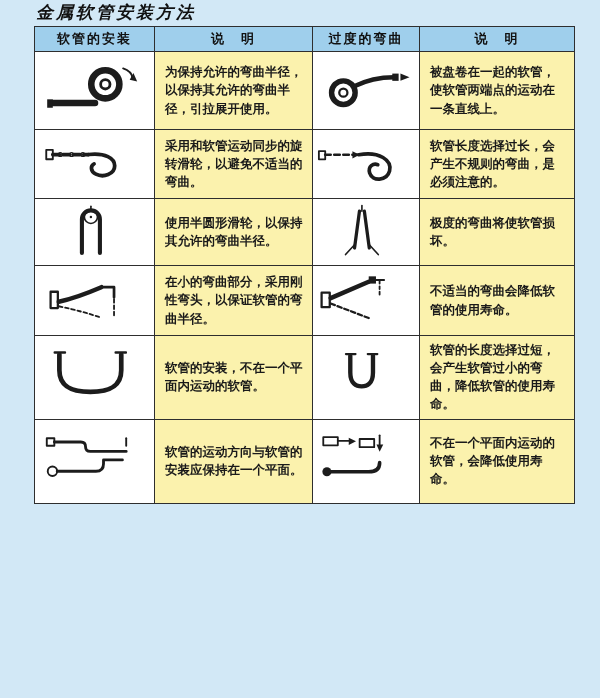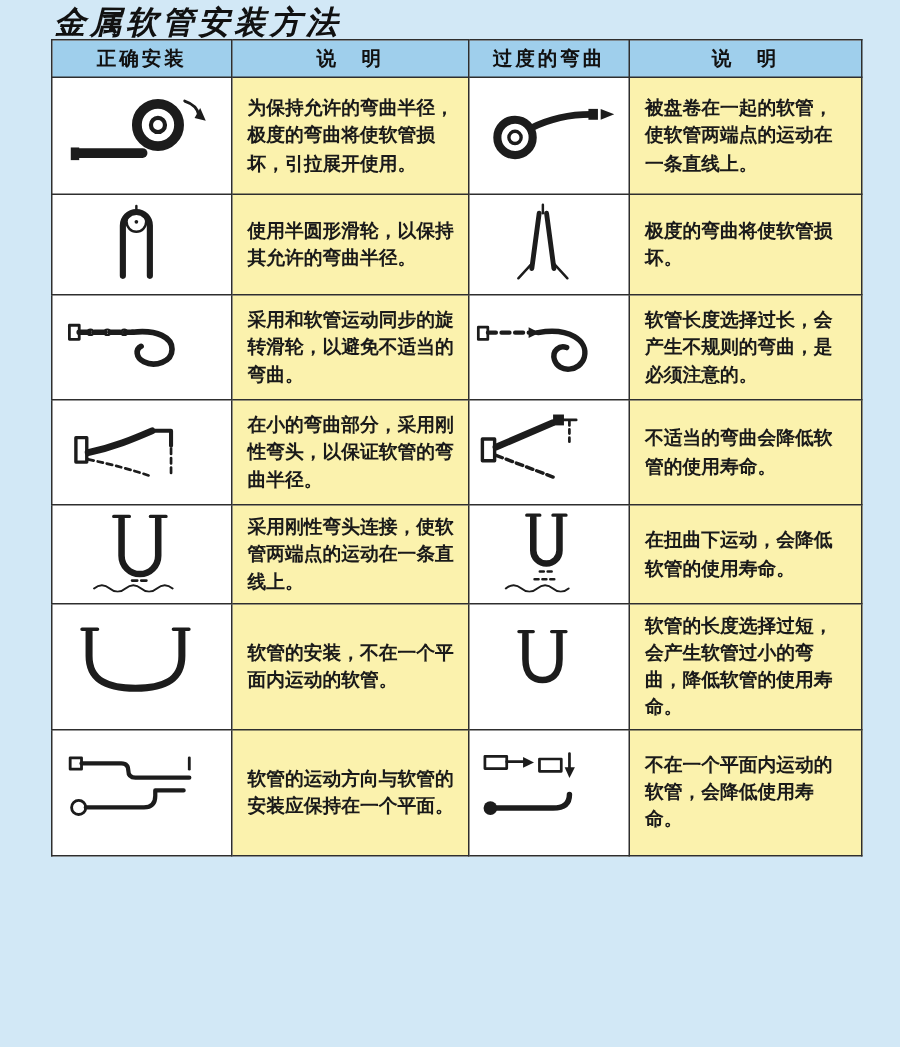--- a/index.html
+++ b/index.html
@@ -4,21 +4,21 @@
 <style>
   html,body{margin:0;padding:0;}
   body{
     width:600px;height:698px;position:relative;
     background:#d2e8f6;
     font-family:"Liberation Sans","DejaVu Sans",sans-serif;
     color:#1a1a1a;
   }
   .page-title{
     position:absolute;left:36px;top:1px;margin:0;
-    font-size:21px;font-weight:bold;font-style:italic;
+    font-size:17px;font-weight:bold;font-style:italic;
     letter-spacing:3px;color:#111;
   }
   table.install-table{
     position:absolute;left:34px;top:26px;width:540px;
     border-collapse:collapse;table-layout:fixed;
     background:#fff;
   }
   .install-table th,.install-table td{border:1px solid #2e2e2e;}
   .install-table th{
     background:#9fcfec;height:22px;
@@ -42,72 +42,50 @@
 
 <table class="install-table">
   <colgroup>
     <col style="width:120px">
       <col style="width:158px">
       <col style="width:107px">
       <col style="width:155px">
   </colgroup>
   <thead>
     <tr>
-      <th>正确安装</th>
+      <th>软管的安装</th>
       <th>说　明</th>
       <th>过度的弯曲</th>
       <th>说　明</th>
     </tr>
   </thead>
   <tbody>
 
     <tr style="height:78px">
       <td class="fig">
         <svg viewBox="0 0 110 64" width="104" height="60">
           <circle cx="66" cy="27" r="15" stroke-width="7"></circle>
             <circle cx="66" cy="27" r="5" stroke-width="3"></circle>
           <path d="M10 47 H55" stroke-width="7"></path>
             <rect class="f" x="4" y="43" width="6" height="9"></rect>
           <path d="M85 10 q9 3 10 10" stroke-width="2"></path>
             <polygon class="f" points="92,22 100,24 96,15"></polygon>
         </svg>
       </td>
-      <td class="desc">为保持允许的弯曲半径，极度的弯曲将使软管损坏，引拉展开使用。</td>
+      <td class="desc">为保持允许的弯曲半径，以保持其允许的弯曲半径，引拉展开使用。</td>
       <td class="fig">
         <svg viewBox="0 0 110 64" width="100" height="58">
           <circle cx="30" cy="36" r="13" stroke-width="6"></circle>
             <circle cx="30" cy="36" r="4.5" stroke-width="2.5"></circle>
           <path d="M42 29 C58 21 72 19 86 19" stroke-width="5"></path>
           <rect class="f" x="84" y="15" width="7" height="8"></rect>
             <polygon class="f" points="93,15 103,19 93,23"></polygon>
         </svg>
       </td>
       <td class="desc">被盘卷在一起的软管，使软管两端点的运动在一条直线上。</td>
-    </tr>
-
-    <tr style="height:67px">
-      <td class="fig">
-        <svg viewBox="0 0 110 64" width="90" height="54">
-          <path d="M50 3 v5" stroke-width="2"></path>
-            <circle cx="50" cy="16" r="8" stroke-width="2"></circle>
-          <circle class="f" cx="50" cy="16" r="1.5"></circle>
-          <path d="M39 60 V19 A11 11 0 0 1 61 19 V60" stroke-width="5"></path>
-        </svg>
-      </td>
-      <td class="desc">使用半圆形滑轮，以保持其允许的弯曲半径。</td>
-      <td class="fig">
-        <svg viewBox="0 0 110 64" width="90" height="54">
-          <path d="M50 2 v7" stroke-width="2"></path>
-          <path d="M47 9 L41 54" stroke-width="4"></path>
-            <path d="M53 9 L59 54" stroke-width="4"></path>
-          <path d="M41 50 L30 62" stroke-width="2"></path>
-            <path d="M59 50 L70 62" stroke-width="2"></path>
-        </svg>
-      </td>
-      <td class="desc">极度的弯曲将使软管损坏。</td>
     </tr>
 
     <tr style="height:68px">
       <td class="fig">
         <svg viewBox="0 0 110 64" width="104" height="60">
           <rect x="3" y="19" width="7" height="10" stroke-width="2"></rect>
           <path d="M10 24 H48" stroke-width="4" stroke-dasharray="7 4"></path>
           <circle cx="18" cy="24" r="2" stroke-width="1.5"></circle>
             <circle cx="30" cy="24" r="2" stroke-width="1.5"></circle>
             <circle cx="42" cy="24" r="2" stroke-width="1.5"></circle>
@@ -119,20 +97,42 @@
         <svg viewBox="0 0 110 64" width="100" height="58">
           <rect x="3" y="20" width="7" height="9" stroke-width="2"></rect>
           <path d="M10 24 H47" stroke-width="3" stroke-dasharray="6 4"></path>
           <path d="M47 24 C70 20 84 30 81 42 C78 53 62 54 59 44 C57 37 63 33 68 35" stroke-width="4"></path>
           <polygon class="f" points="40,20 48,24 40,28"></polygon>
         </svg>
       </td>
       <td class="desc">软管长度选择过长，会产生不规则的弯曲，是必须注意的。</td>
     </tr>
 
+    <tr style="height:67px">
+      <td class="fig">
+        <svg viewBox="0 0 110 64" width="90" height="54">
+          <path d="M50 3 v5" stroke-width="2"></path>
+            <circle cx="50" cy="16" r="8" stroke-width="2"></circle>
+          <circle class="f" cx="50" cy="16" r="1.5"></circle>
+          <path d="M39 60 V19 A11 11 0 0 1 61 19 V60" stroke-width="5"></path>
+        </svg>
+      </td>
+      <td class="desc">使用半圆形滑轮，以保持其允许的弯曲半径。</td>
+      <td class="fig">
+        <svg viewBox="0 0 110 64" width="90" height="54">
+          <path d="M50 2 v7" stroke-width="2"></path>
+          <path d="M47 9 L41 54" stroke-width="4"></path>
+            <path d="M53 9 L59 54" stroke-width="4"></path>
+          <path d="M41 50 L30 62" stroke-width="2"></path>
+            <path d="M59 50 L70 62" stroke-width="2"></path>
+        </svg>
+      </td>
+      <td class="desc">极度的弯曲将使软管损坏。</td>
+    </tr>
+
     <tr style="height:70px">
       <td class="fig">
         <svg viewBox="0 0 110 64" width="100" height="58">
           <rect x="6" y="24" width="8" height="18" stroke-width="2.5"></rect>
           <path d="M15 35 C34 31 48 25 62 19" stroke-width="5"></path>
           <path d="M62 19 H76 V30" stroke-width="3"></path>
           <path d="M76 32 V50" stroke-width="2" stroke-dasharray="4 3"></path>
           <path d="M15 40 C34 44 48 48 60 52" stroke-width="2" stroke-dasharray="4 3"></path>
         </svg>
       </td>
@@ -144,40 +144,20 @@
           <rect class="f" x="58" y="7" width="8" height="8"></rect>
           <path d="M16 37 L58 53" stroke-width="2.5" stroke-dasharray="5 3"></path>
           <path d="M70 12 V30" stroke-width="2" stroke-dasharray="3 3"></path>
             <path d="M66 11 h9" stroke-width="2"></path>
         </svg>
       </td>
       <td class="desc">不适当的弯曲会降低软管的使用寿命。</td>
     </tr>
 
 
-    <tr style="height:64px">
-      <td class="fig">
-        <svg viewBox="0 0 110 64" width="96" height="56">
-          <path d="M33 6 h12 M61 6 h12" stroke-width="2.5"></path>
-          <path d="M39 8 V36 A14 14 0 0 0 67 36 V8" stroke-width="5"></path>
-          <path d="M47 55 h12" stroke-width="2" stroke-dasharray="4 3"></path>
-          <path d="M18 61 q6 -5 12 0 t12 0 t12 0 t12 0 t12 0" stroke-width="1.5"></path>
-        </svg>
-      </td>
-      <td class="desc">采用刚性弯头连接，使软管两端点的运动在一条直线上。</td>
-      <td class="fig">
-        <svg viewBox="0 0 110 64" width="96" height="56">
-          <path d="M38 5 h10 M58 5 h10" stroke-width="2.5"></path>
-          <path d="M43 7 V32 A10 10 0 0 0 63 32 V7" stroke-width="5"></path>
-          <path d="M48 48 h10 M44 54 h18" stroke-width="2" stroke-dasharray="3 3"></path>
-          <path d="M22 61 q6 -5 12 0 t12 0 t12 0 t12 0" stroke-width="1.5"></path>
-        </svg>
-      </td>
-      <td class="desc">在扭曲下运动，会降低软管的使用寿命。</td>
-    </tr>
 
 
     <tr style="height:70px">
       <td class="fig">
         <svg viewBox="0 0 110 64" width="104" height="60">
           <path d="M12 8 h11 M77 8 h11" stroke-width="2.5"></path>
           <path d="M17 10 V27 C17 45 31 50 50 50 C69 50 83 45 83 27 V10" stroke-width="5"></path>
         </svg>
       </td>
       <td class="desc">软管的安装，不在一个平面内运动的软管。</td>

